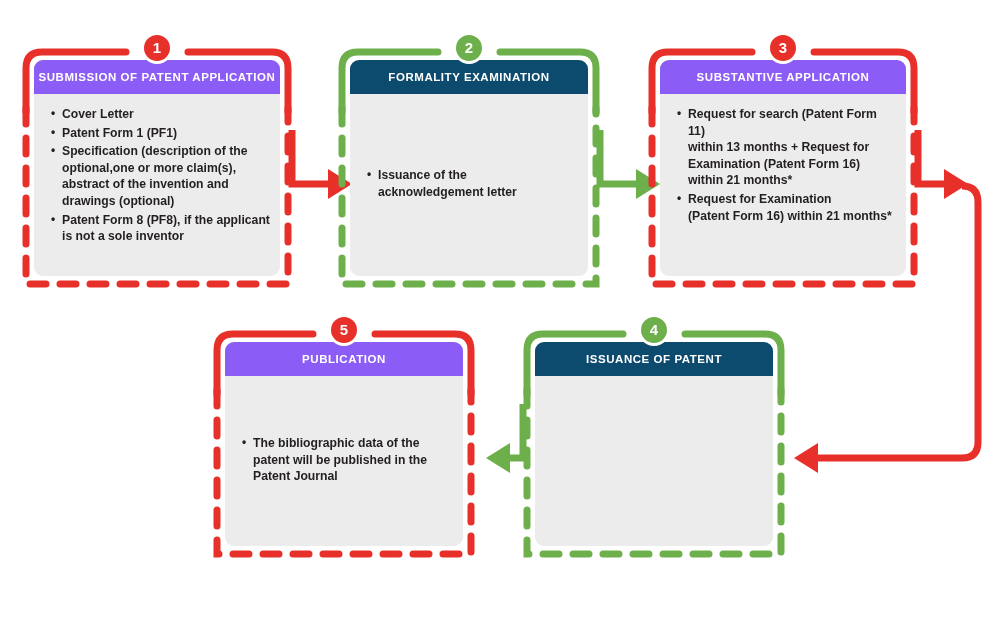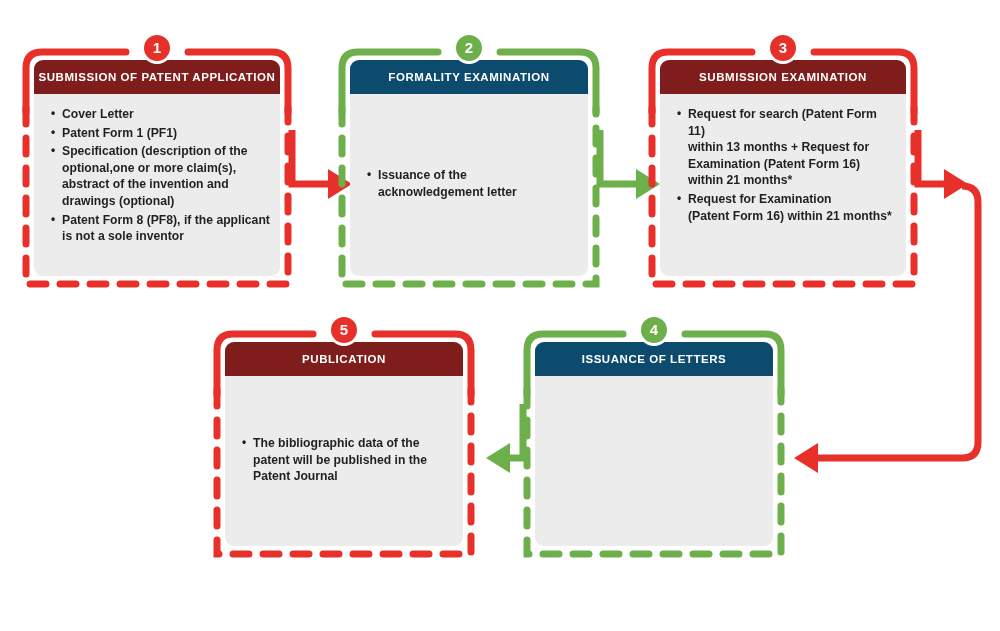--- a/index.html
+++ b/index.html
@@ -64,21 +64,21 @@
   .card-header {
     height: 34px;
     line-height: 34px;
     text-align: center;
     color: #ffffff;
     font-size: 11.5px;
     font-weight: bold;
     letter-spacing: 0.55px;
     white-space: nowrap;
   }
-  .step.red  .card-header { background: #7f1d1d; }
+  .step.red  .card-header { background: #8b5cf6; }
   .step.green .card-header { background: #0c4a6e; }
 
   .card-body {
     position: absolute;
     left: 0; right: 0;
     top: 34px; bottom: 0;
     display: flex;
     align-items: center;
     box-sizing: border-box;
     padding: 6px 10px 6px 8px;
@@ -206,42 +206,42 @@
     </div>
     <div class="badge">2</div>
   </div>
 
   <div class="step red" id="step3">
     <svg class="bracket" viewBox="0 0 270 240" preserveAspectRatio="none">
       <path d="M4,60 L4,236 L266,236 L266,60" fill="none" stroke="#e8302a" stroke-width="7" stroke-linecap="round" stroke-dasharray="16 14"></path>
       <path d="M4,64 L4,20 Q4,4 20,4 L104,4 M166,4 L250,4 Q266,4 266,20 L266,64" fill="none" stroke="#e8302a" stroke-width="7" stroke-linecap="round"></path>
     </svg>
     <div class="card">
-      <div class="card-header">SUBMISSION EXAMINATION</div>
+      <div class="card-header">SUBSTANTIVE APPLICATION</div>
       <div class="card-body top-align">
         <ul class="bullets">
           <li>Request for search (Patent Form 11)
 within 13 months + Request for
 Examination (Patent Form 16)
 within 21 months*</li>
           <li>Request for Examination
 (Patent Form 16) within 21 months*</li>
         </ul>
       </div>
     </div>
     <div class="badge">3</div>
   </div>
 
   <div class="step green" id="step4">
     <svg class="bracket" viewBox="0 0 262 228" preserveAspectRatio="none">
       <path d="M4,60 L4,224 L258,224 L258,60" fill="none" stroke="#6daf4a" stroke-width="7" stroke-linecap="round" stroke-dasharray="16 14"></path>
       <path d="M4,64 L4,20 Q4,4 20,4 L100,4 M162,4 L242,4 Q258,4 258,20 L258,64" fill="none" stroke="#6daf4a" stroke-width="7" stroke-linecap="round"></path>
     </svg>
     <div class="card">
-      <div class="card-header">ISSUANCE OF LETTERS</div>
+      <div class="card-header">ISSUANCE OF PATENT</div>
     </div>
     <div class="badge">4</div>
   </div>
 
   <div class="step red" id="step5">
     <svg class="bracket" viewBox="0 0 262 228" preserveAspectRatio="none">
       <path d="M4,60 L4,224 L258,224 L258,60" fill="none" stroke="#e8302a" stroke-width="7" stroke-linecap="round" stroke-dasharray="16 14"></path>
       <path d="M4,64 L4,20 Q4,4 20,4 L100,4 M162,4 L242,4 Q258,4 258,20 L258,64" fill="none" stroke="#e8302a" stroke-width="7" stroke-linecap="round"></path>
     </svg>
     <div class="card">

